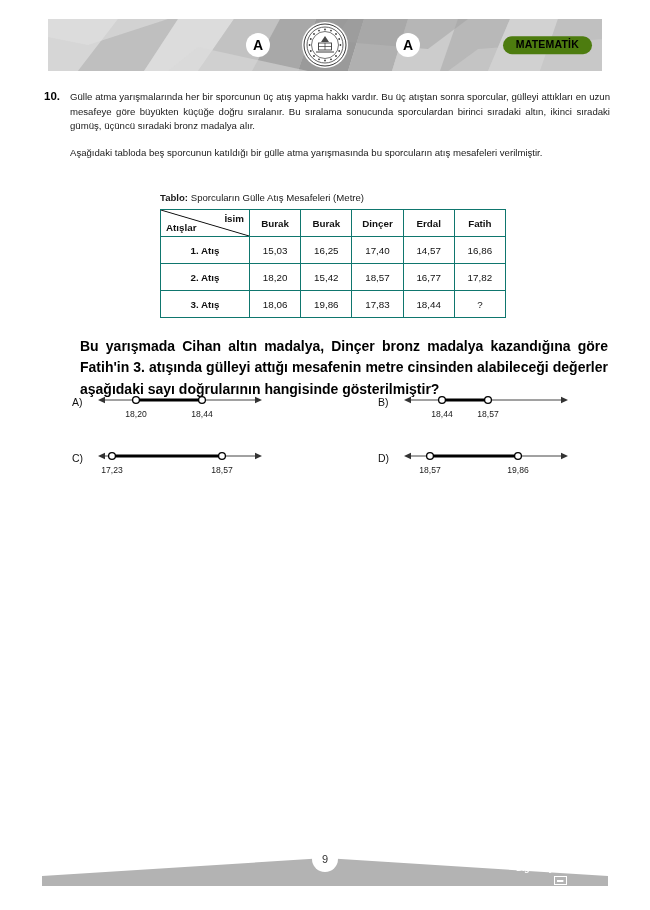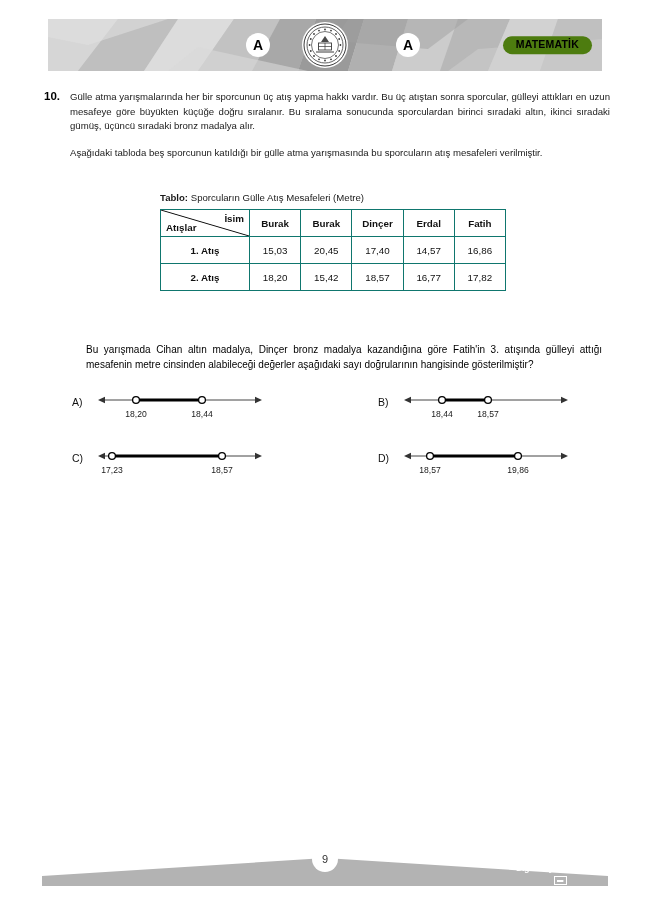--- a/index.html
+++ b/index.html
@@ -162,25 +162,25 @@
   .row-label { font-weight: bold; }
 
   
   #prompt-block {
     position: absolute;
     left: 78px;
     top: 334px;
     width: 532px;
   }
   #prompt-block .prompt-para {
-    font-size: 10px;
-    font-weight: normal;
+    font-size: 14px;
+    font-weight: bold;
     line-height: 1.52;
     text-align: justify;
-    margin: 8px;
+    margin: 2px;
     color: #000000;
   }
 
   
   #options-area {
     position: absolute;
     left: 44px;
     top: 392px;
     width: 566px;
   }
@@ -372,32 +372,40 @@
         <th>Burak</th>
         <th>Dinçer</th>
         <th>Erdal</th>
         <th>Fatih</th>
       </tr>
     </thead>
     <tbody>
       <tr>
         <td class="row-label">1. Atış</td>
         <td>15,03</td>
-        <td>20,45</td>
+        <td>16,25</td>
         <td>17,40</td>
         <td>14,57</td>
         <td>16,86</td>
       </tr>
       <tr>
         <td class="row-label">2. Atış</td>
         <td>18,20</td>
         <td>15,42</td>
         <td>18,57</td>
         <td>16,77</td>
         <td>17,82</td>
+      </tr>
+      <tr>
+        <td class="row-label">3. Atış</td>
+        <td>18,06</td>
+        <td>19,86</td>
+        <td>17,83</td>
+        <td>18,44</td>
+        <td>?</td>
       </tr>
     </tbody>
   </table>
 </div>
 
 <div id="prompt-block">
   <p class="prompt-para">Bu yarışmada Cihan altın madalya, Dinçer bronz madalya kazandığına göre Fatih'in 3. atışında gülleyi attığı mesafenin metre cinsinden alabileceği değerler aşağıdaki sayı doğrularının hangisinde gösterilmiştir?</p>
 </div>
 
 <div id="options-area">

